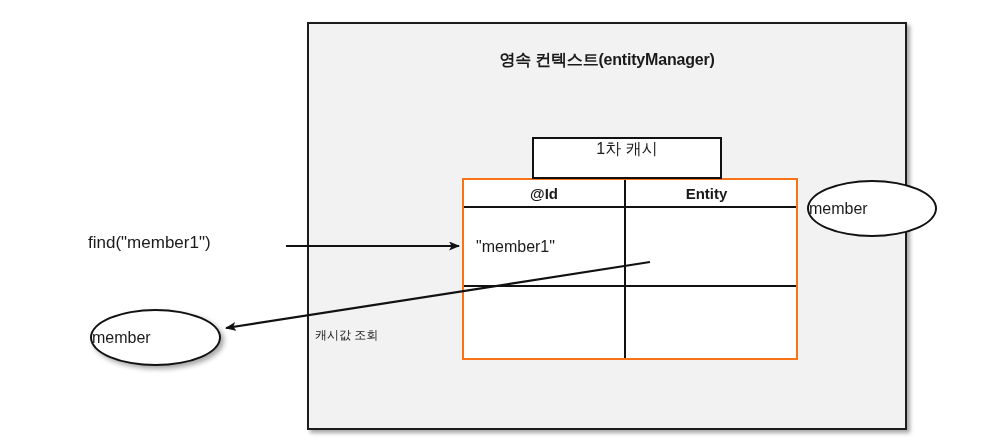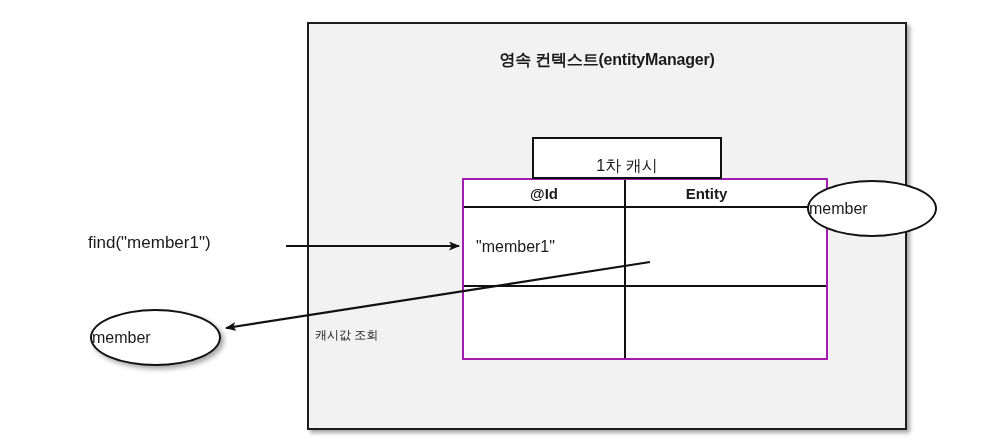--- a/index.html
+++ b/index.html
@@ -52,36 +52,36 @@
   .cache-cap {
     position: absolute;
     left: 532px;
     top: 137px;
     width: 190px;
     height: 42px;
     background: #ffffff;
     border: 2px solid #111111;
     box-sizing: border-box;
     display: flex;
-    align-items: flex-end;
+    align-items: flex-start;
     justify-content: center;
     font-size: 16px;
     white-space: nowrap;
     z-index: 3;
   }
 
   
   .cache-table {
     position: absolute;
     left: 462px;
     top: 178px;
-    width: 366px;
+    width: 336px;
     height: 182px;
     background: #ffffff;
-    border: 2px solid #a21caf;
+    border: 2px solid #f97316;
     box-sizing: border-box;
     z-index: 2;
   }
   .cache-table .row {
     display: flex;
     box-sizing: border-box;
     width: 100%;
   }
   .cache-table .row.header {
     height: 28px;

